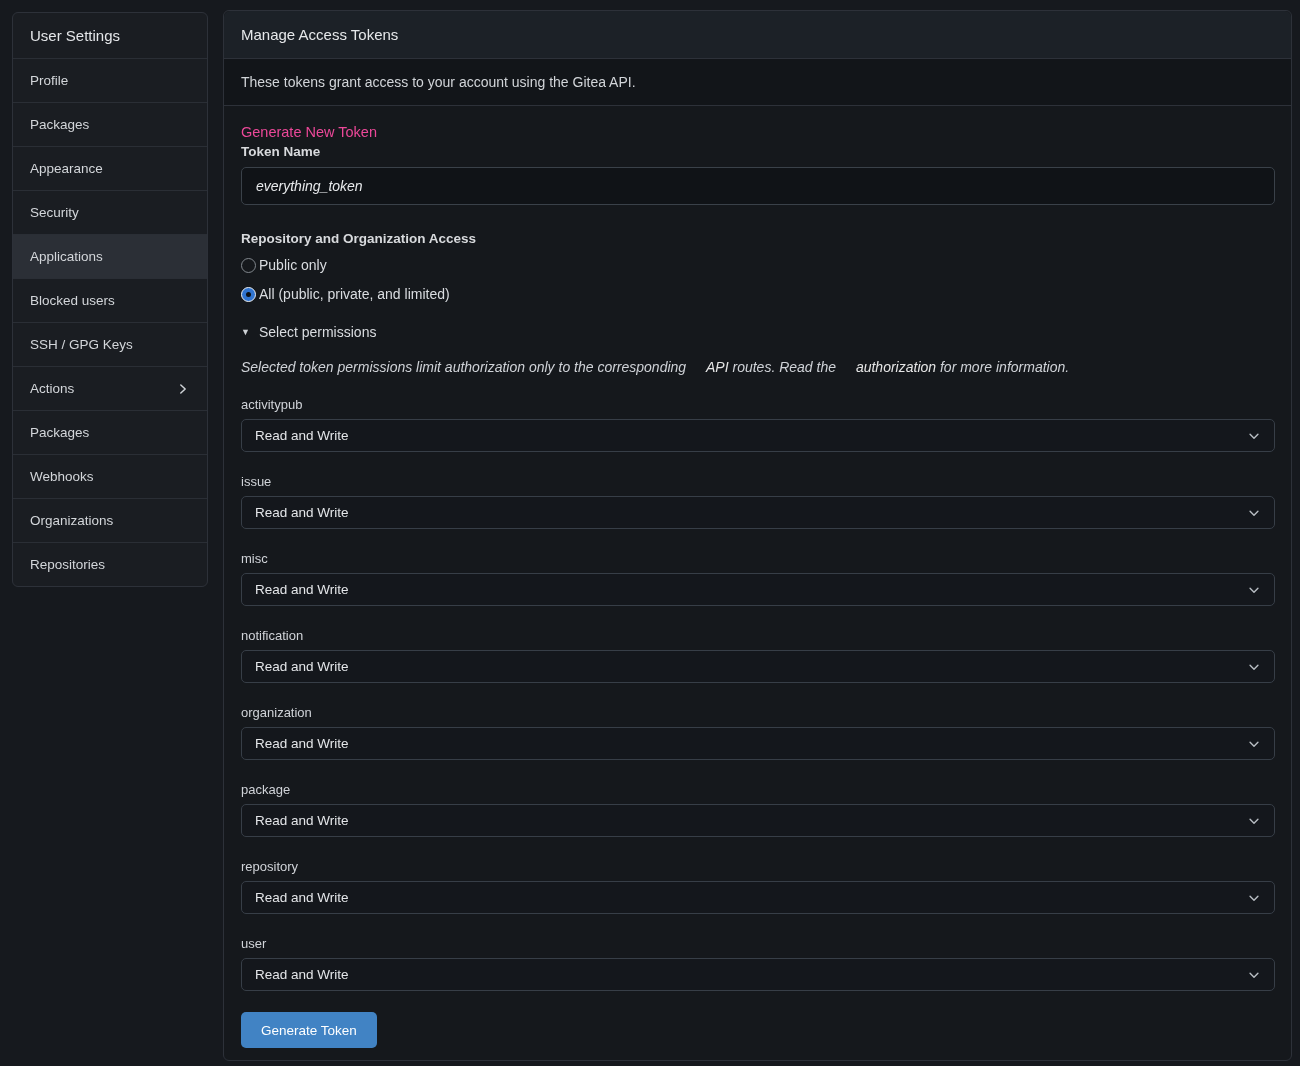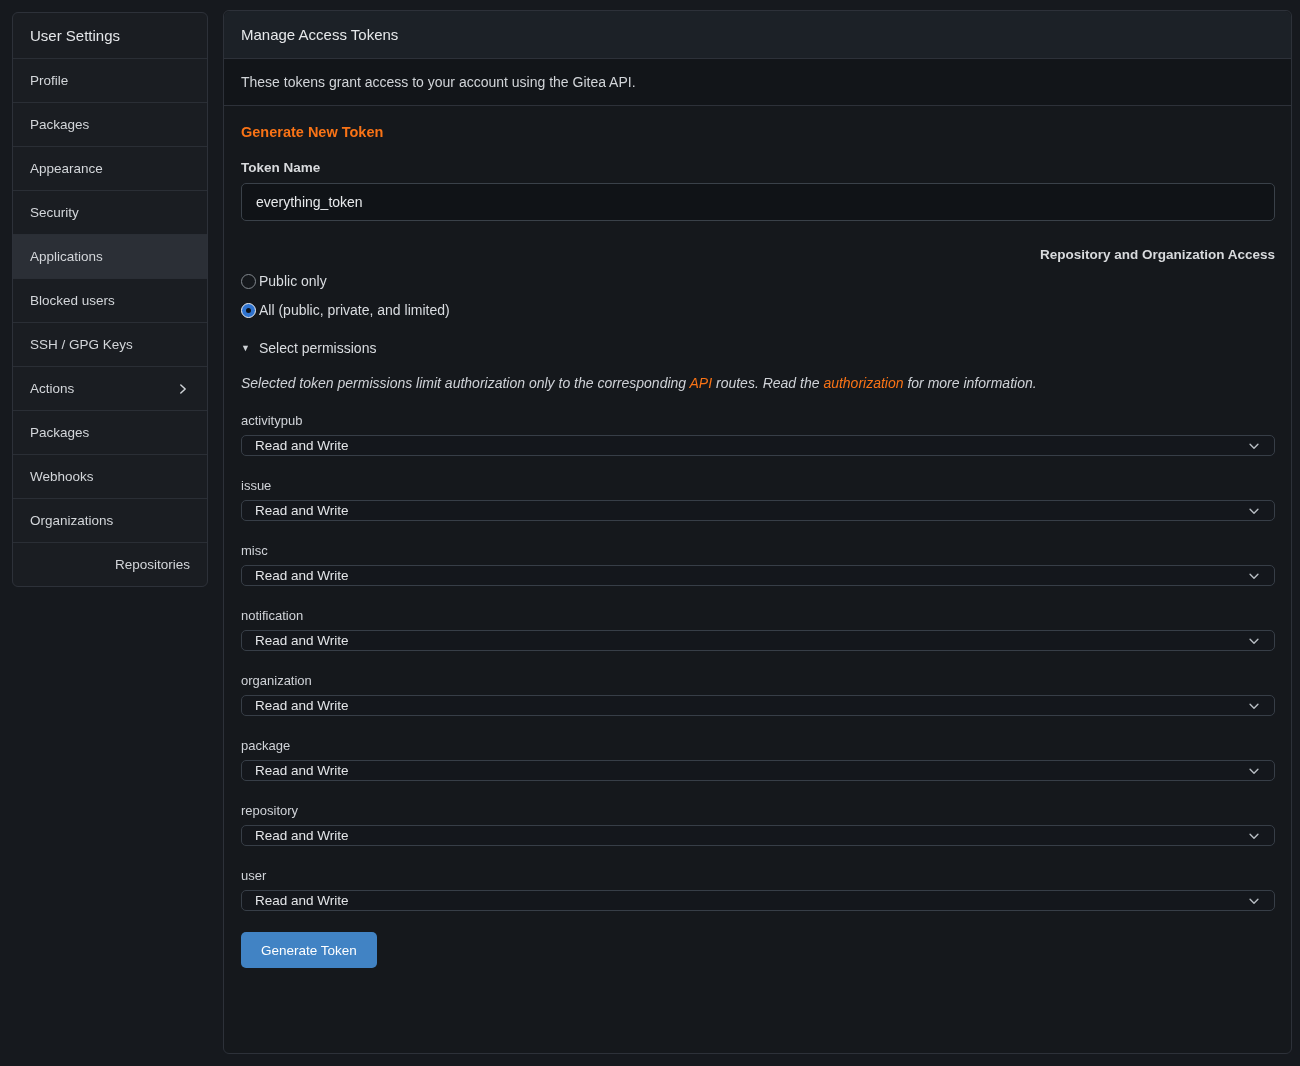--- a/index.html
+++ b/index.html
@@ -38,21 +38,21 @@
   .sidebar-item {
     padding: 14px 17px;
     font-size: 13.5px;
     color: #d3d6da;
     border-bottom: 1px solid #2a2e35;
     display: flex;
     justify-content: space-between;
     align-items: center;
     cursor: pointer;
   }
-  .sidebar-item:last-child { border-bottom: none; justify-content: flex-end; }
+  .sidebar-item:last-child { border-bottom: none; }
   .sidebar-item.active { background: #2b2f36; }
   .chev-right { width: 14px; height: 14px; flex: none; }
 
   
   .main {
     flex: 1;
     margin-left: 15px;
     border: 1px solid #2d3139;
     border-radius: 6px;
     background: #15181c;
@@ -70,44 +70,45 @@
     padding: 15px 17px;
     background: #121519;
     border-bottom: 1px solid #2d3139;
     color: #d2d5d9;
   }
   .main-content {
     padding: 16px 16px 12px 17px;
   }
   .form-heading {
     font-size: 14.5px;
-    font-weight: bold;
-    color: #f97316;
-    margin: 2px 0 20px 0;
+    font-weight: normal;
+    color: #ec4899;
+    margin: 2px 0 4px 0;
   }
   .field-label {
     font-size: 13.5px;
     font-weight: 600;
     color: #d8dadd;
     margin-bottom: 8px;
   }
   .text-input {
     display: block;
     width: 100%;
     height: 38px;
     background: #101317;
     border: 1px solid #3a4149;
     border-radius: 5px;
     color: #e8eaec;
     padding: 0 14px;
     font-size: 14px;
     font-family: "Liberation Sans", sans-serif;
     outline: none;
-  }
-  .section-gap { margin-top: 26px; text-align: right; }
+    font-style: italic;
+  }
+  .section-gap { margin-top: 26px; }
 
   .radio-row {
     display: flex;
     align-items: center;
     gap: 3px;
     margin-top: 9px;
     padding: 2px 0;
     cursor: pointer;
   }
   .radio {
@@ -144,33 +145,34 @@
     color: #ced2d6;
     line-height: 1;
   }
   .perm-note {
     margin-top: 19px;
     font-style: italic;
     color: #cfd2d7;
     font-size: 14px;
   }
   .perm-note a {
-    color: #f97316;
+    color: #e5e5e5;
     text-decoration: none;
     cursor: pointer;
+    margin-left: 16px;
   }
 
   .scope-group { margin-top: 22px; }
   .scope-label {
     font-size: 13px;
     color: #d0d3d8;
     margin-bottom: 7px;
   }
   .select-box {
-    height: 21px;
+    height: 33px;
     background: #14171c;
     border: 1px solid #373e47;
     border-radius: 5px;
     display: flex;
     align-items: center;
     justify-content: space-between;
     padding: 0 13px;
     color: #e4e6e9;
     font-size: 13.5px;
     cursor: pointer;

